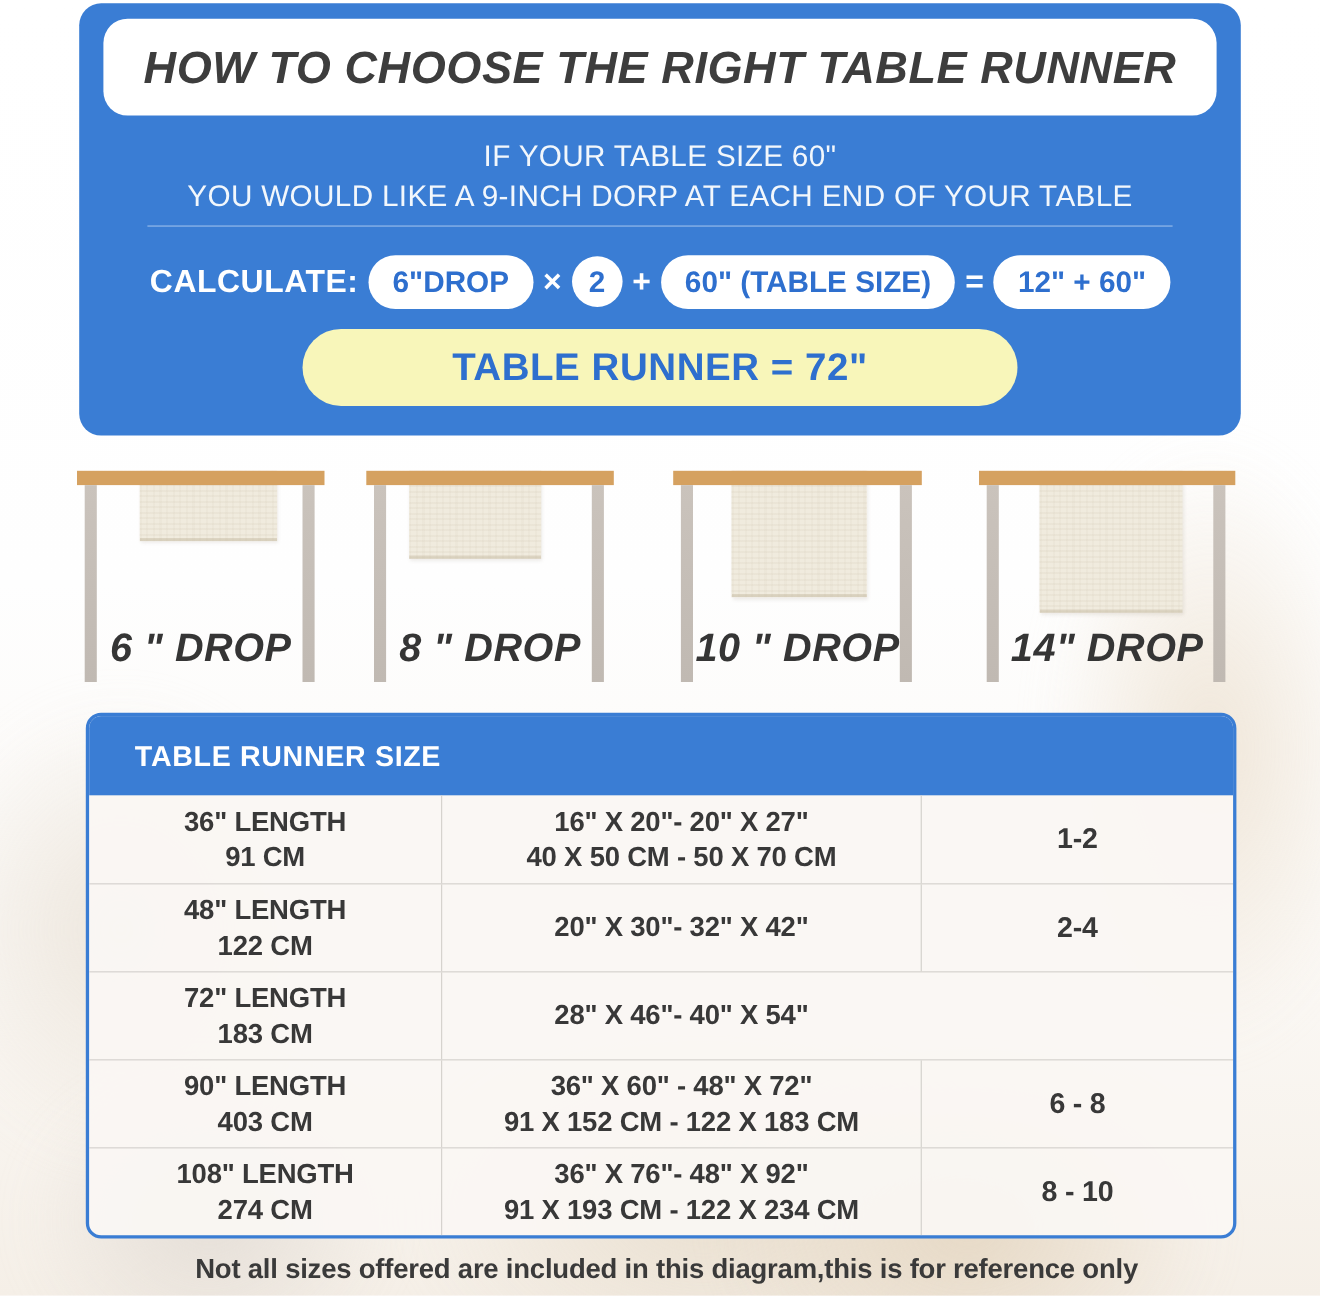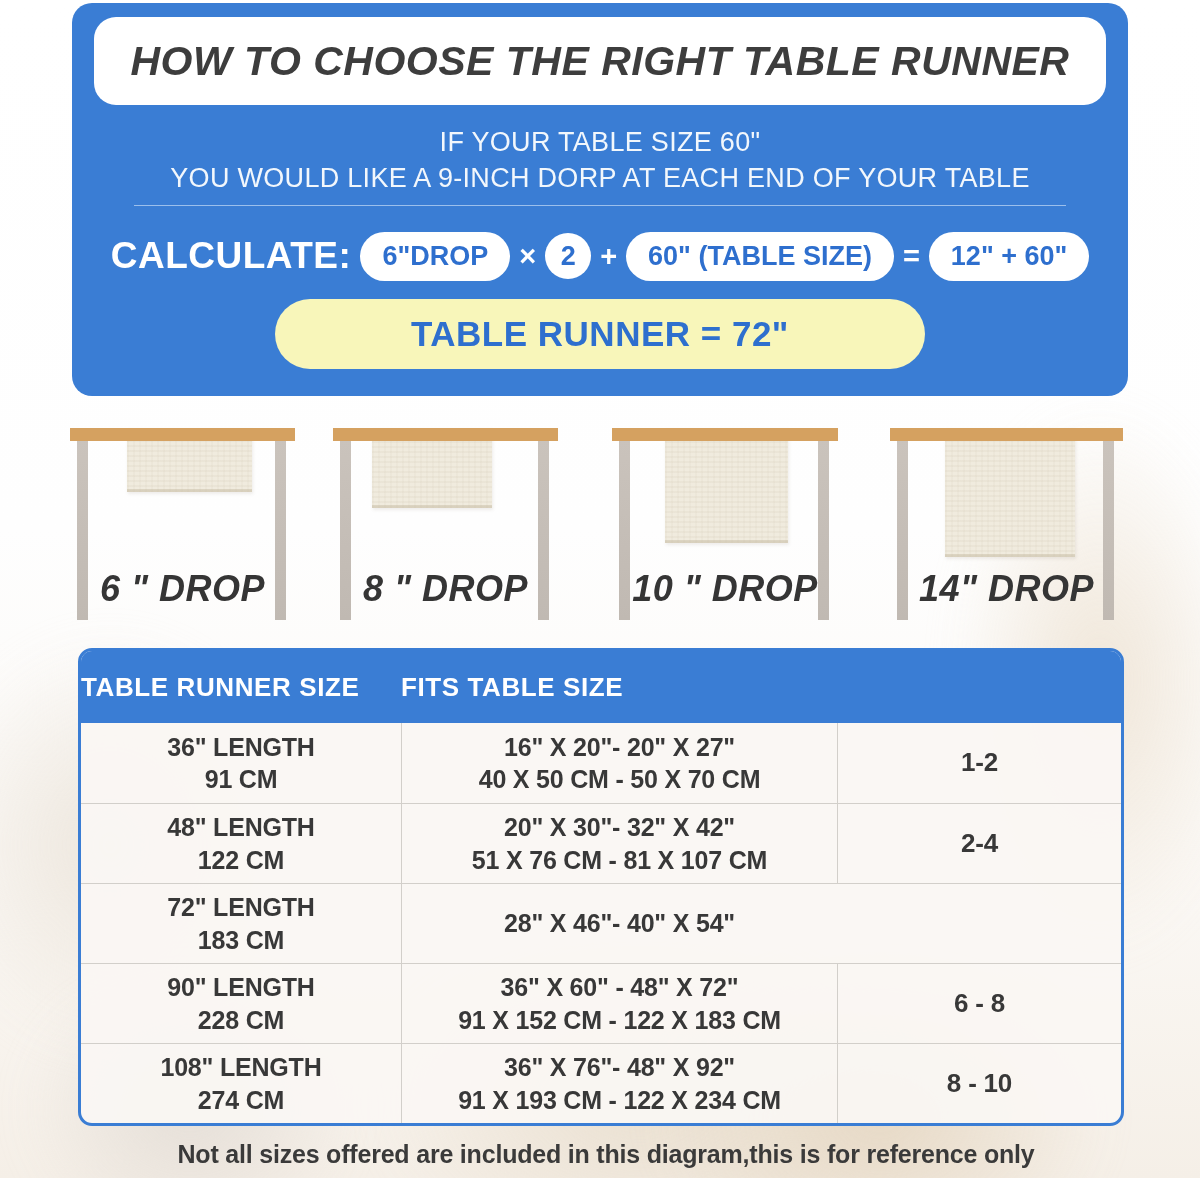--- a/index.html
+++ b/index.html
@@ -23,21 +23,21 @@
   .title-box { position:absolute; left:22px; top:14px; width:1012px; height:88px;
                background:#fff; border-radius:22px; display:flex; align-items:center; justify-content:center; }
   .title-box h1 { font-size:41px; font-weight:bold; font-style:italic; color:#3d3d3d; letter-spacing:.5px; white-space:nowrap; }
   .sub { position:absolute; left:0; width:100%; text-align:center; color:#f2f7fc; font-size:27px; letter-spacing:.3px; }
   .sub1 { top:124px; }
   .sub2 { top:160px; }
   .banner-divider { position:absolute; left:62px; top:202px; width:932px; height:1px;
                     background:rgba(235,245,255,.55); }
   .calc-row { position:absolute; left:0; top:224px; width:100%; height:58px;
               display:flex; align-items:center; justify-content:center; gap:9px; }
-  .calc-label { color:#fff; font-size:37px; font-weight:bold; letter-spacing:.5px; }
+  .calc-label { color:#fff; font-size:29px; font-weight:bold; letter-spacing:.5px; }
   .pill { background:#fff; color:#2e6fce; font-weight:bold; font-size:27px;
           border-radius:999px; padding:9px 22px; white-space:nowrap; }
   .op { color:#fff; font-size:29px; font-weight:bold; }
   .circle { background:#fff; color:#2e6fce; font-weight:bold; font-size:27px;
             width:46px; height:46px; border-radius:50%; display:flex; align-items:center; justify-content:center; }
   .result-pill { position:absolute; left:50%; top:296px; transform:translateX(-50%);
                  background:#f8f6ba; border-radius:999px; height:70px; min-width:650px;
                  display:flex; align-items:center; justify-content:center; }
   .result-pill span { color:#2e6fce; font-weight:bold; font-size:35px; letter-spacing:.5px; }
 
@@ -62,21 +62,21 @@
   .r4 { left:55px; width:130px; height:129px; }
   .drop-label { position:absolute; left:0; top:148px; width:100%; text-align:center;
                 color:#353535; font-size:36px; font-weight:bold; font-style:italic; letter-spacing:.5px; }
 
   
   .spec-table { position:absolute; left:78px; top:648px; width:1046px; height:478px;
                 border:3px solid #3a7dd4; border-radius:14px; overflow:hidden;
                 background:rgba(250,247,243,.94); }
   .thead { display:grid; grid-template-columns:320px 436px 284px; height:72px;
            background:#3a7dd4; align-items:center; }
-  .thead .hcell { text-align:left; color:#fff; font-size:26px; font-weight:bold; letter-spacing:.6px; }
+  .thead .hcell { text-align:right; color:#fff; font-size:26px; font-weight:bold; letter-spacing:.6px; }
   .tbody { display:block; }
   .trow { display:grid; grid-template-columns:320px 436px 284px; height:80px; }
   .trow + .trow { border-top:1px solid #d2cfca; }
   .cell { display:flex; flex-direction:column; align-items:center; justify-content:center;
           color:#383838; font-size:25px; font-weight:bold; line-height:1.3; letter-spacing:-.2px; }
   .cell + .cell { border-left:1px solid #d2cfca; }
   .persons { font-size:26px; }
 
   .footnote { position:absolute; left:0; top:1140px; width:100%; text-align:center;
               color:#3a3a3a; font-size:25px; font-weight:bold; letter-spacing:-.2px;padding-left:12px; }
@@ -140,58 +140,56 @@
       <div class="tabletop"></div>
       <div class="leg leg-l"></div>
       <div class="leg leg-r"></div>
       <div class="drop-label">14" DROP</div>
     </div>
   </section>
 
   <section class="spec-table">
     <div class="thead">
       <div class="hcell">TABLE RUNNER SIZE</div>
-      <div class="hcell">FITS TABLE SIZE</div>
     </div>
     <div class="tbody">
       <div class="trow">
         <div class="cell">
           <div>36" LENGTH</div>
           <div>91 CM</div>
         </div>
         <div class="cell">
           <div>16" X 20"- 20" X 27"</div>
           <div>40 X 50 CM - 50 X 70 CM</div>
         </div>
         <div class="cell persons">1-2</div>
       </div>
       <div class="trow">
         <div class="cell">
           <div>48" LENGTH</div>
           <div>122 CM</div>
         </div>
         <div class="cell">
           <div>20" X 30"- 32" X 42"</div>
-          <div>51 X 76 CM - 81 X 107 CM</div>
         </div>
         <div class="cell persons">2-4</div>
       </div>
       <div class="trow">
         <div class="cell">
           <div>72" LENGTH</div>
           <div>183 CM</div>
         </div>
         <div class="cell">
           <div>28" X 46"- 40" X 54"</div>
         </div>
       </div>
       <div class="trow">
         <div class="cell">
           <div>90" LENGTH</div>
-          <div>228 CM</div>
+          <div>403 CM</div>
         </div>
         <div class="cell">
           <div>36" X 60" - 48" X 72"</div>
           <div>91 X 152 CM - 122 X 183 CM</div>
         </div>
         <div class="cell persons">6 - 8</div>
       </div>
       <div class="trow">
         <div class="cell">
           <div>108" LENGTH</div>

